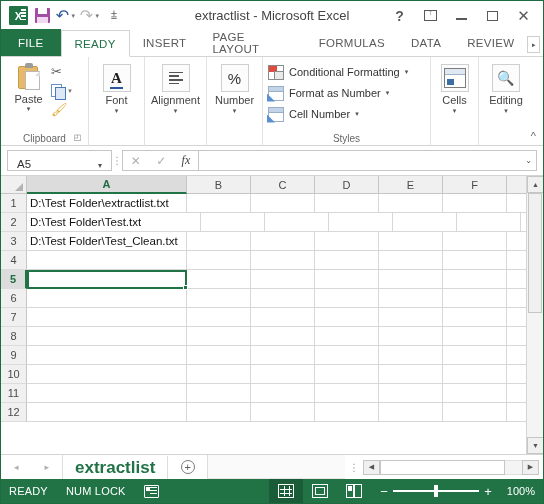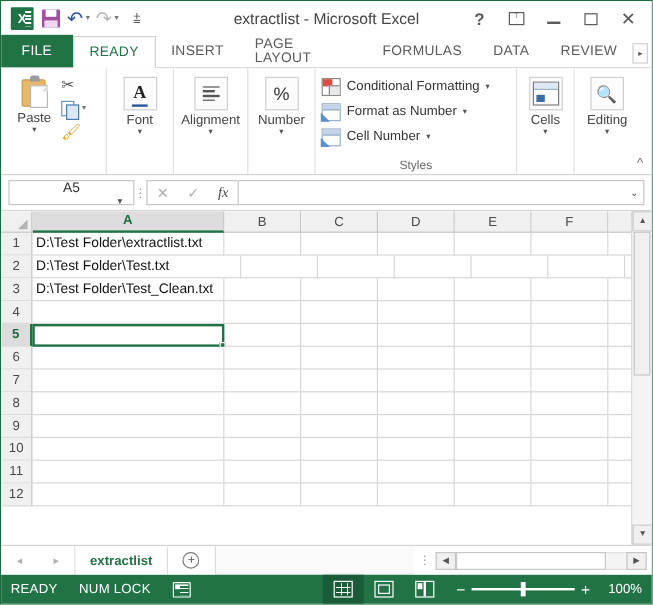--- a/index.html
+++ b/index.html
@@ -289,23 +289,23 @@
     display: flex; align-items: center;
     padding: 0 6px;
     gap: 0px;
     border-bottom: 1px solid #d4d4d4;
     flex: 0 0 auto;
   }
   .namebox {
     width: 105px; height: 21px;
     border: 1px solid #c6c6c6;
     background: #ffffff;
-    display: flex; align-items: center;
+    display: flex; align-items: flex-end;
     padding: 0 9px;
-    font-size: 11.5px; color: #333; flex-direction: column;
+    font-size: 11.5px; color: #333;
   }
   .namebox .nb-caret { margin-left: auto; font-size: 8px; color: #555; }
   .fb-sep { width: 10px; text-align: center; color: #9a9a9a; font-size: 10px; letter-spacing:0; }
   .fb-btns {
     height: 21px; width: 76px;
     border: 1px solid #c6c6c6; border-right: none;
     background:#fff;
     display: flex; align-items: center; justify-content: space-around;
     font-size: 12px; color: #b0b0b0;
   }
@@ -429,21 +429,21 @@
   }
   .nav-arrows {
     width: 62px;
     display: flex; align-items: center; justify-content: space-around;
     border-right: 1px solid #dcdcdc;
     color: #b0b0b0; font-size: 9px;
   }
   .sheet-tab {
     padding: 0 12px;
     display: flex; align-items: center;
-    font-size: 11px; font-weight: bold;
+    font-size: 17px; font-weight: bold;
     color: #217346;
     background: #ffffff;
     border-right: 1px solid #dcdcdc;
     border-top: 2px solid #ffffff;
   }
   .add-sheet {
     width: 40px;
     display: flex; align-items: center; justify-content: center;
     border-right: 1px solid #dcdcdc;
     color: #777; font-size: 13px;
@@ -601,20 +601,24 @@
           </div>
           <div class="clip-mini">
             <span class="copy-ico"></span>
             <span class="mini-caret">▼</span>
           </div>
           <div class="clip-mini">
             <span class="brush-ico">🖌</span>
           </div>
         </div>
       </div>
+      <div class="rgroup-label">
+        <span>Clipboard</span>
+        <span class="dialog-launcher">◰</span>
+      </div>
     </div>
 
     <div class="rgroup" style="width:56px">
       <div class="rgroup-body">
         <div class="bigbtn">
           <div class="box">
             <span class="A-ico">A</span>
           </div>
           <div class="lbl">Font</div>
           <div class="car">▾</div>

